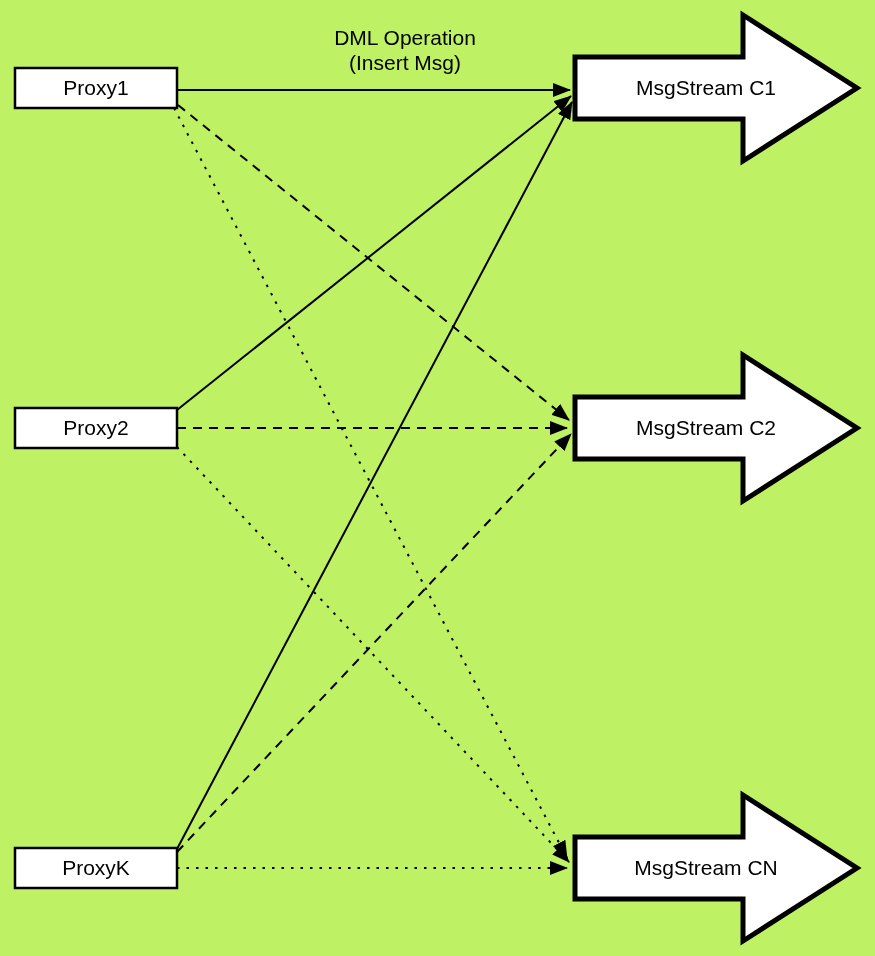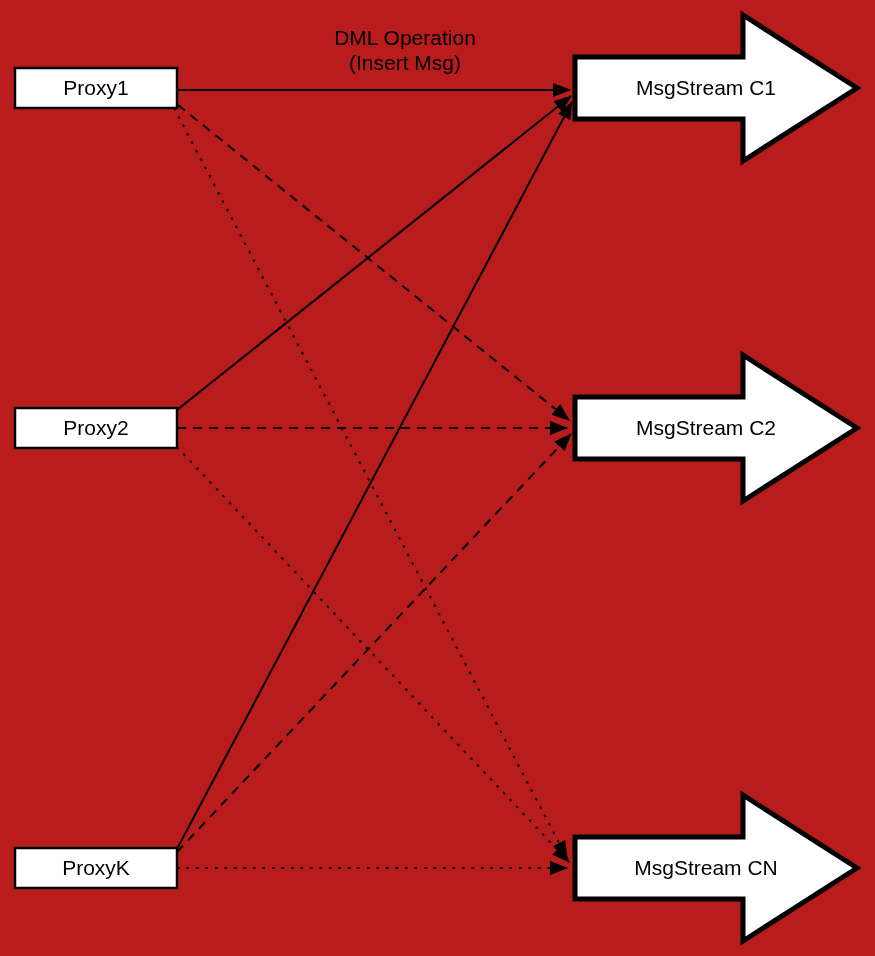--- a/index.html
+++ b/index.html
@@ -5,21 +5,21 @@
   html, body {
     margin: 0;
     padding: 0;
     background: #ffffff;
     font-family: "Liberation Sans", sans-serif;
   }
   .canvas {
     position: relative;
     width: 875px;
     height: 956px;
-    background: #b91c1c;
+    background: #bef264;
     overflow: hidden;
   }
   svg { display: block; }
   .edge {
     stroke: #000000;
     stroke-width: 2;
     fill: none;
   }
   .edge.dashed { stroke-dasharray: 9 7; }
   .edge.dotted { stroke-dasharray: 2.5 7; }

